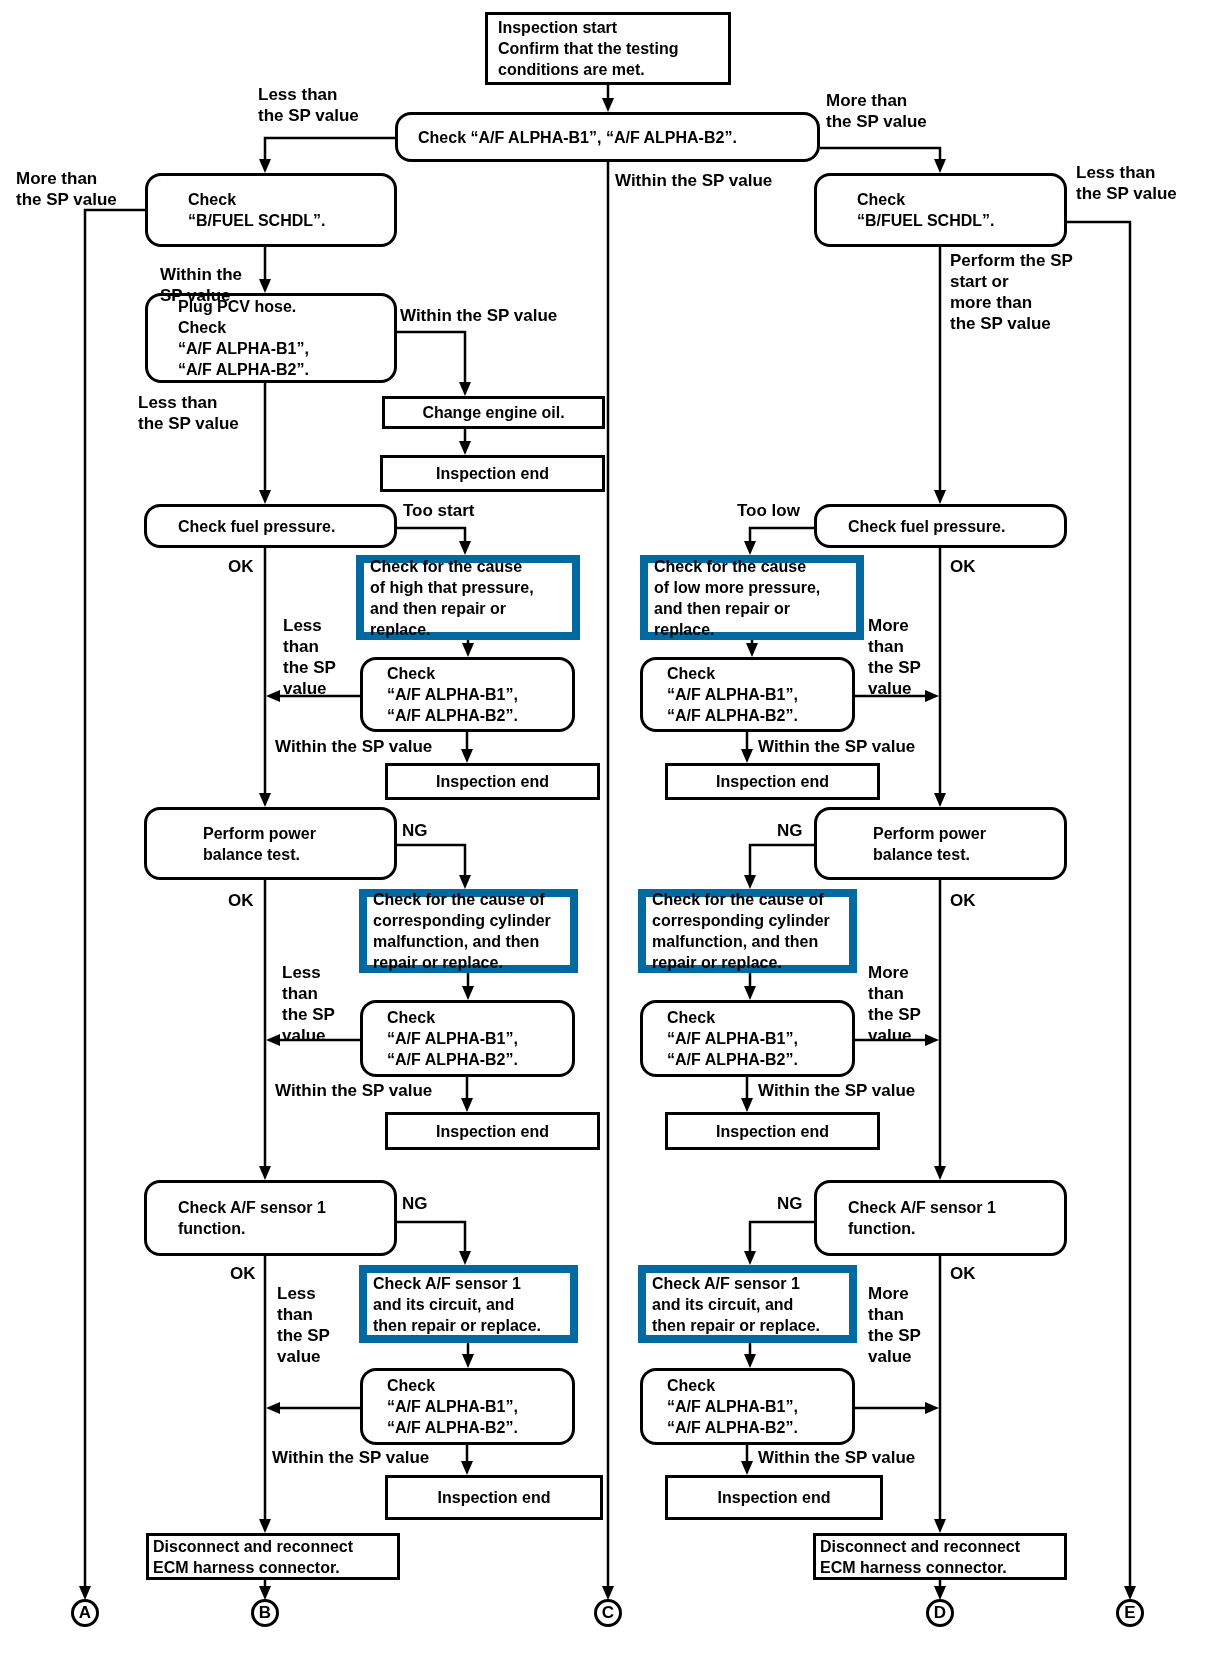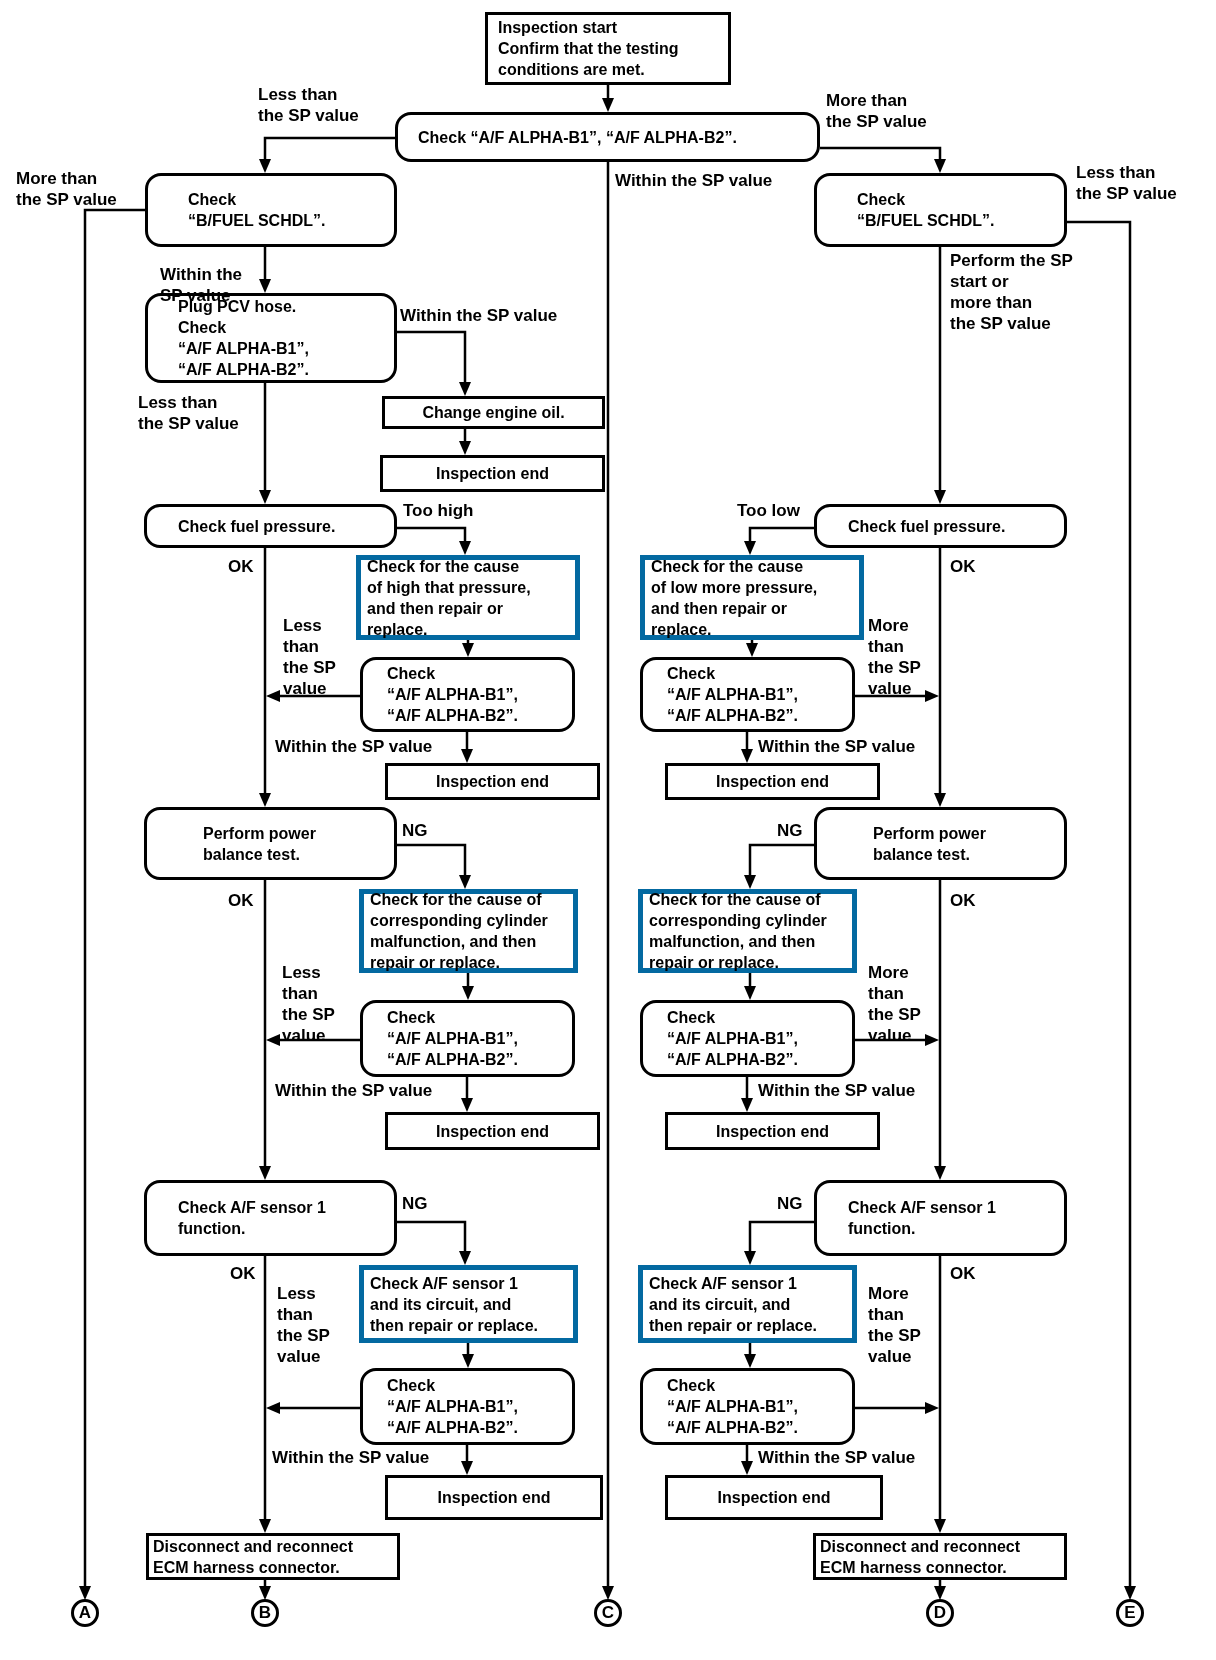--- a/index.html
+++ b/index.html
@@ -20,21 +20,21 @@
     display:flex;
     flex-direction:column;
     justify-content:center;
     align-items:flex-start;
     font-size:16px;
     line-height:21px;
     z-index:2;
   }
   .node.rounded{border:3px solid #000;border-radius:16px;}
   .node.rect{border:3px solid #000;}
-  .node.bold{border:5px solid #0369a1;}
+  .node.bold{border:8px solid #0369a1;}
   .node.center{align-items:center;padding-left:0 !important;margin-left:25px;}
   .tl{white-space:nowrap;}
   .lbl{
     position:absolute;
     font-size:17px;
     line-height:21px;
     white-space:nowrap;
     z-index:3;
     background:transparent;
   }
@@ -280,21 +280,21 @@
         <div>the SP value</div>
       </div>
       <div class="lbl" style="left: 400px; top: 305px;">
         <div>Within the SP value</div>
       </div>
       <div class="lbl" style="left: 138px; top: 392px;">
         <div>Less than</div>
         <div>the SP value</div>
       </div>
       <div class="lbl" style="left: 403px; top: 500px;">
-        <div>Too high</div>
+        <div>Too start</div>
       </div>
       <div class="lbl" style="left: 737px; top: 500px;">
         <div>Too low</div>
       </div>
       <div class="lbl" style="left: 228px; top: 556px;">
         <div>OK</div>
       </div>
       <div class="lbl" style="left: 950px; top: 556px;">
         <div>OK</div>
       </div>

